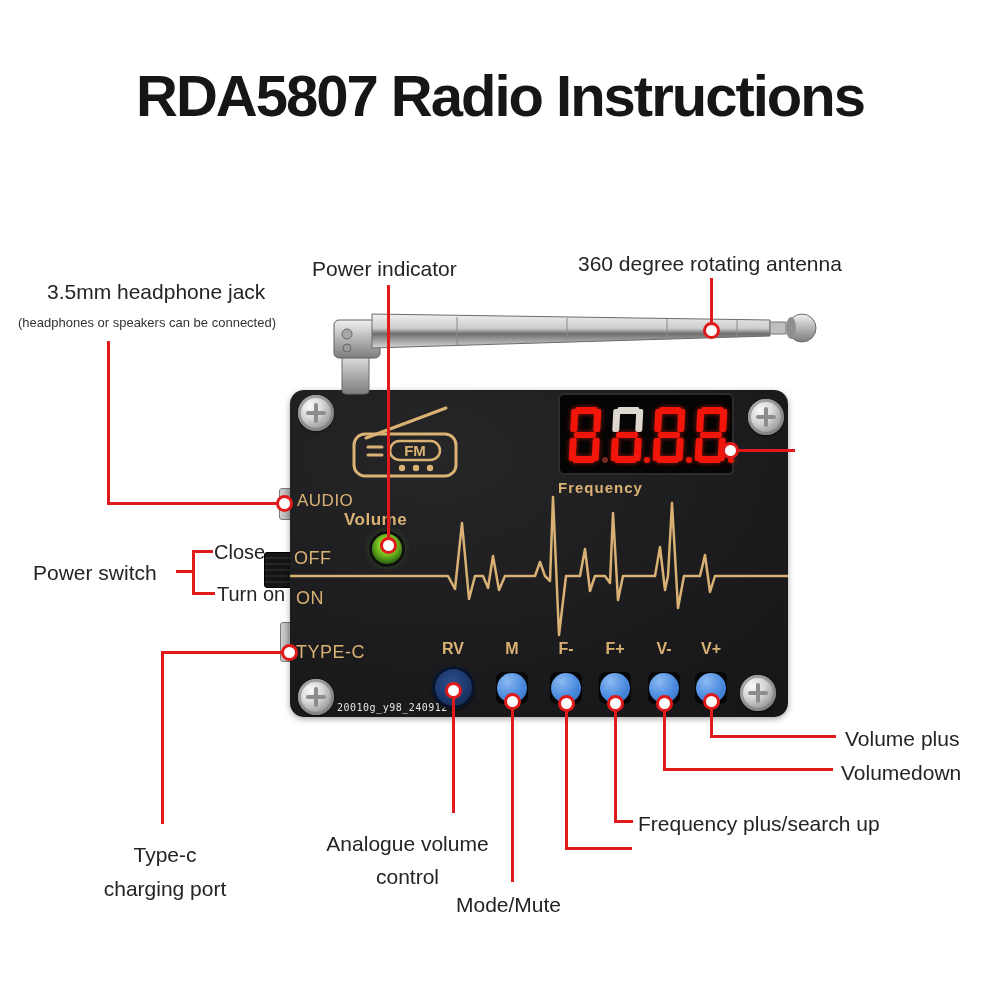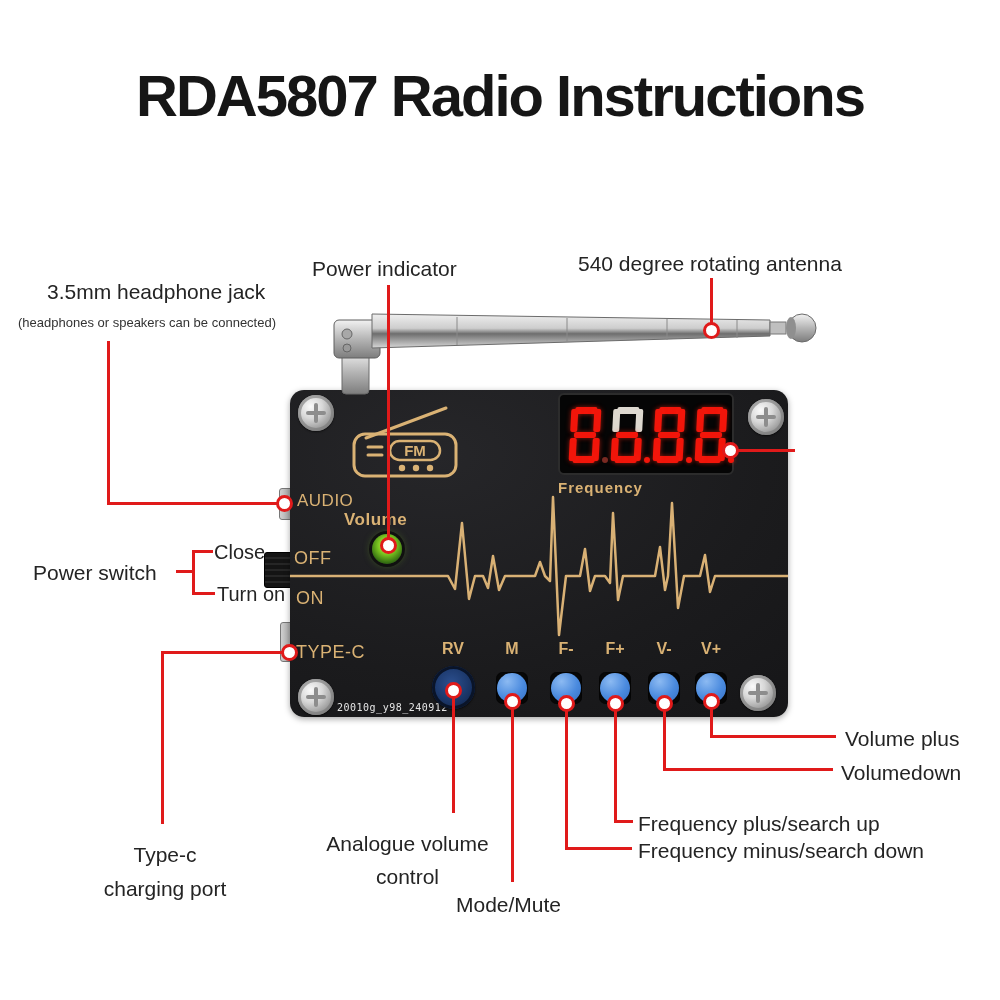--- a/index.html
+++ b/index.html
@@ -200,30 +200,29 @@
   <div class="btnbase" style="left:550px;"></div>
   <div class="btncap" style="left:551px;"></div>
   <div class="btnbase" style="left:599px;"></div>
   <div class="btncap" style="left:600px;"></div>
   <div class="btnbase" style="left:648px;"></div>
   <div class="btncap" style="left:649px;"></div>
   <div class="btnbase" style="left:695px;"></div>
   <div class="btncap" style="left:696px;"></div>
 
   <div class="lbl" style="left:312px;top:257px;">Power indicator</div>
-  <div class="lbl" style="left:578px;top:252px;">540 degree rotating antenna</div>
+  <div class="lbl" style="left:578px;top:252px;">360 degree rotating antenna</div>
   <div class="lbl" style="left:47px;top:280px;">3.5mm headphone jack</div>
   <div class="lbl small" style="left:18px;top:315px;">(headphones or speakers can be connected)</div>
   <div class="lbl" style="left:33px;top:561px;">Power switch</div>
   <div class="lbl" style="left:214px;top:541px;font-size:20px;">Close</div>
   <div class="lbl" style="left:217px;top:583px;font-size:20px;">Turn on</div>
   <div class="lbl" style="left:845px;top:727px;">Volume plus</div>
   <div class="lbl" style="left:841px;top:761px;">Volumedown</div>
   <div class="lbl" style="left:638px;top:812px;">Frequency plus/search up</div>
-  <div class="lbl" style="left:638px;top:839px;">Frequency minus/search down</div>
   <div class="lbl center" style="left:310px;top:828px;width:195px;">
     <span>Analogue volume</span><br>
     <span>control</span>
   </div>
   <div class="lbl" style="left:456px;top:893px;">Mode/Mute</div>
   <div class="lbl center" style="left:95px;top:838px;width:140px;line-height:1.6;">
     <span>Type-c</span><br>
     <span>charging port</span>
   </div>
 

